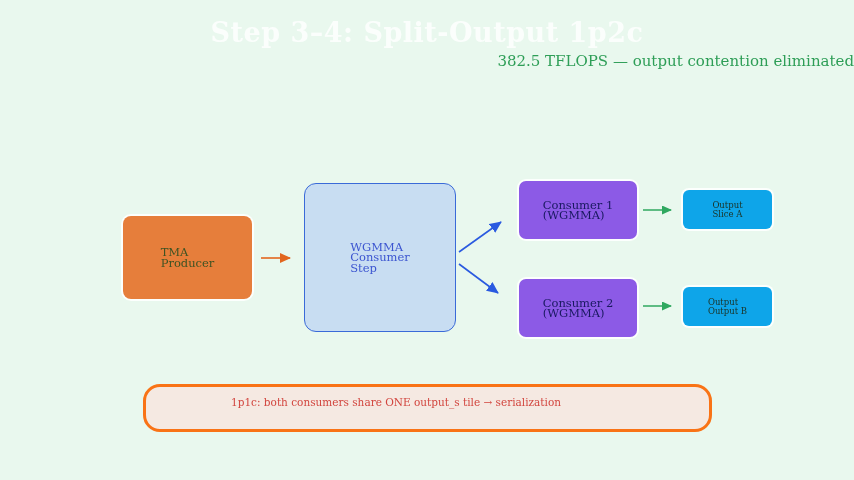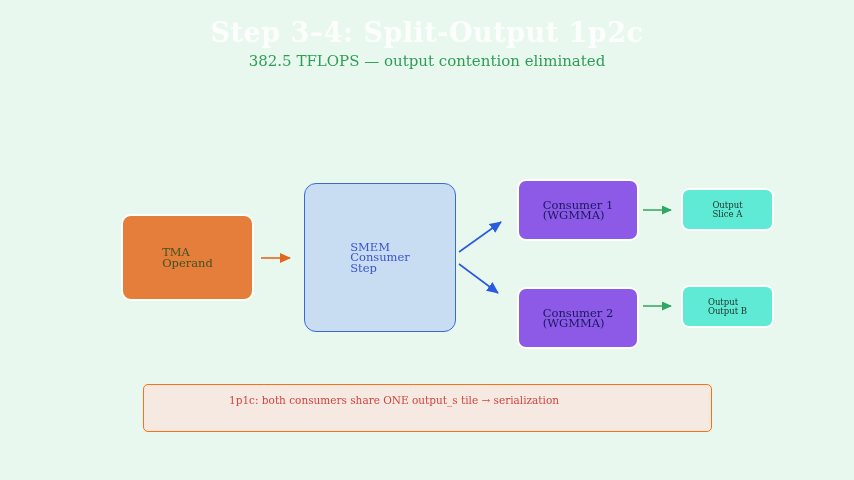--- a/index.html
+++ b/index.html
@@ -17,21 +17,21 @@
     text-align: center;
     font-size: 27px;
     font-weight: bold;
     color: #fbfefc;
     line-height: 30px;
     letter-spacing: 0.5px;
   }
   .subtitle {
     position: absolute;
     top: 53px; left: 0; width: 854px;
-    text-align: center;
+    text-align: right;
     font-size: 15px;
     color: #2e9e57;
     line-height: 17px;
   }
   .arrows { position: absolute; left: 0; top: 0; }
   .node {
     position: absolute;
     display: flex;
     align-items: center;
     justify-content: center;
@@ -47,36 +47,36 @@
   .smem {
     left: 304px; top: 183px; width: 152px; height: 149px;
     background: #c8ddf2; border: 1.5px solid #3a6ad8; border-radius: 12px;
   }
   .smem .label { font-size: 11.5px; line-height: 10.5px; color: #3c55d0; }
   .consumer {
     left: 519px; width: 118px; height: 58px;
     background: #8c5ae6; border-radius: 7px;
   }
   .consumer.c1 { top: 181px; }
-  .consumer.c2 { top: 289px; }
+  .consumer.c2 { top: 279px; }
   .consumer .label { font-size: 11.5px; line-height: 10.5px; color: #191960; }
   .outbox {
     left: 683px; width: 89px; height: 39px;
-    background: #5eead4; border-radius: 6px;
+    background: #0ea5e9; border-radius: 6px;
   }
   .outbox.a { top: 190px; }
   .outbox.b { top: 287px; }
   .outbox .label { font-size: 8.5px; line-height: 9px; color: #1c3326; }
   .note {
     position: absolute;
     left: 143px; top: 384px; width: 569px; height: 48px;
     box-sizing: border-box;
     background: #f5e9e2;
-    border: 1px solid #f97316;
-    border-radius: 5px;
+    border: 3px solid #f97316;
+    border-radius: 17px;
     padding: 8px 0 0 85px;
   }
   .note .note-line {
     font-size: 10.5px;
     line-height: 15.5px;
     color: #d2453e;
   }
 </style>
 </head>
 <body>
@@ -101,27 +101,27 @@
     <line x1="261" y1="258" x2="290" y2="258" stroke="#e2661e" stroke-width="1.6" marker-end="url(#head-orange)"></line>
     <line x1="459" y1="252" x2="501" y2="222" stroke="#2a5ae0" stroke-width="1.6" marker-end="url(#head-blue)"></line>
     <line x1="459" y1="264" x2="498" y2="293" stroke="#2a5ae0" stroke-width="1.6" marker-end="url(#head-blue)"></line>
     <line x1="643" y1="210" x2="671" y2="210" stroke="#2fa85f" stroke-width="1.5" marker-end="url(#head-green)"></line>
     <line x1="643" y1="306" x2="671" y2="306" stroke="#2fa85f" stroke-width="1.5" marker-end="url(#head-green)"></line>
   </svg>
 
   <div class="node tma halo">
     <div class="label">
       <div>TMA</div>
-      <div>Operand</div>
+      <div>Producer</div>
     </div>
   </div>
 
   <div class="node smem">
     <div class="label">
-      <div>SMEM</div>
+      <div>WGMMA</div>
       <div>Consumer</div>
       <div>Step</div>
     </div>
   </div>
 
   <div class="node consumer c1 halo">
     <div class="label">
       <div>Consumer 1</div>
       <div>(WGMMA)</div>
     </div>

